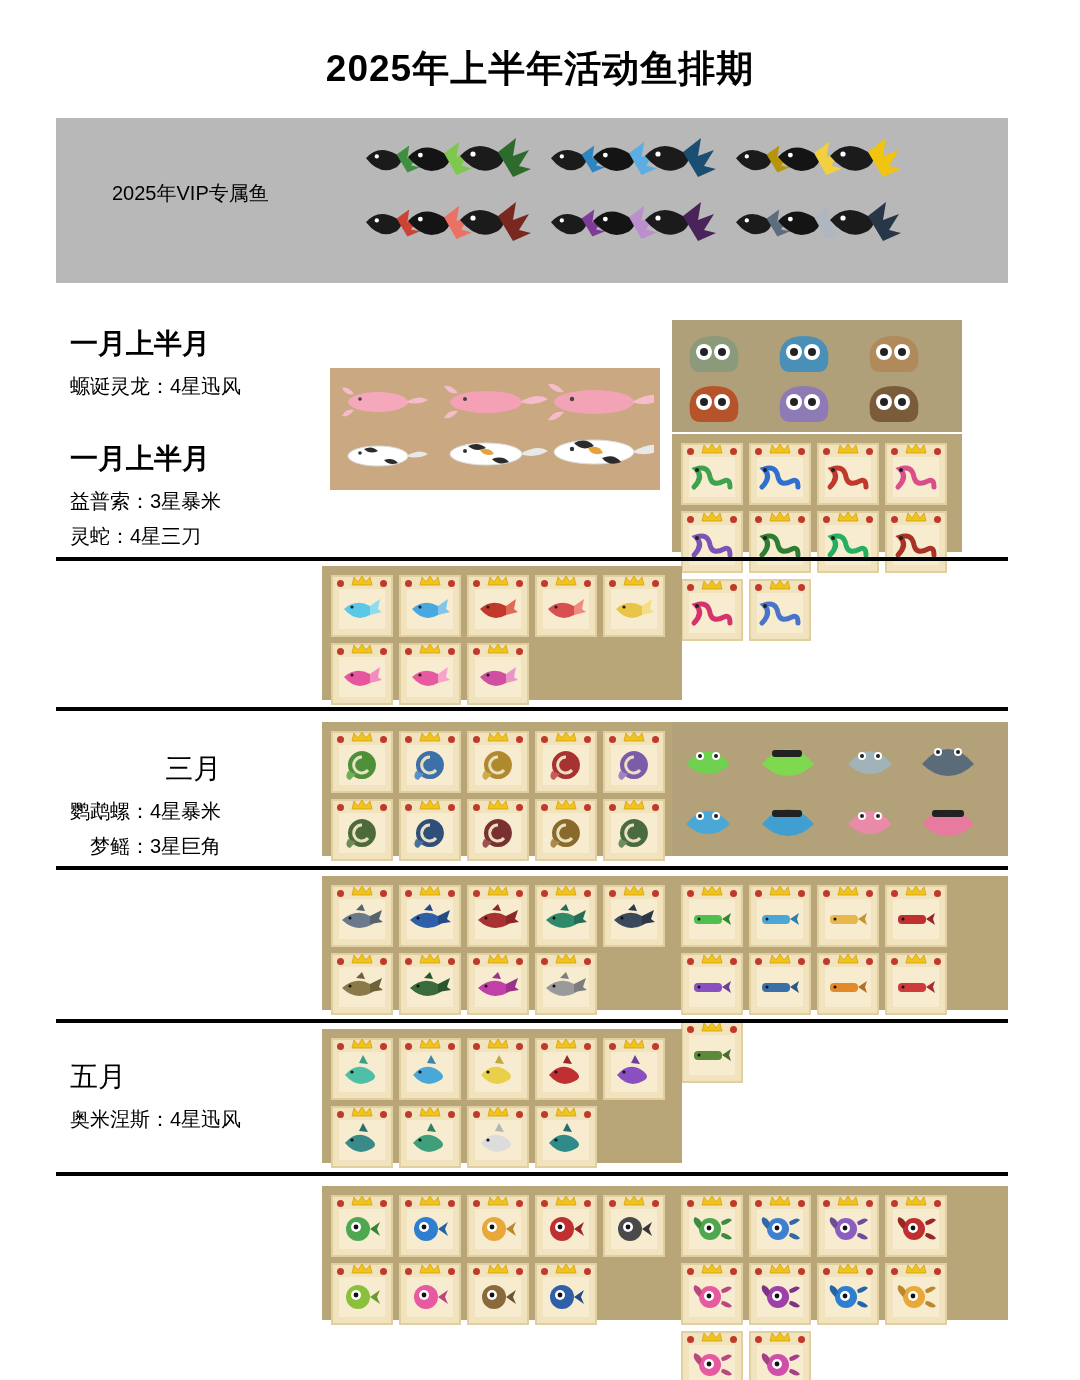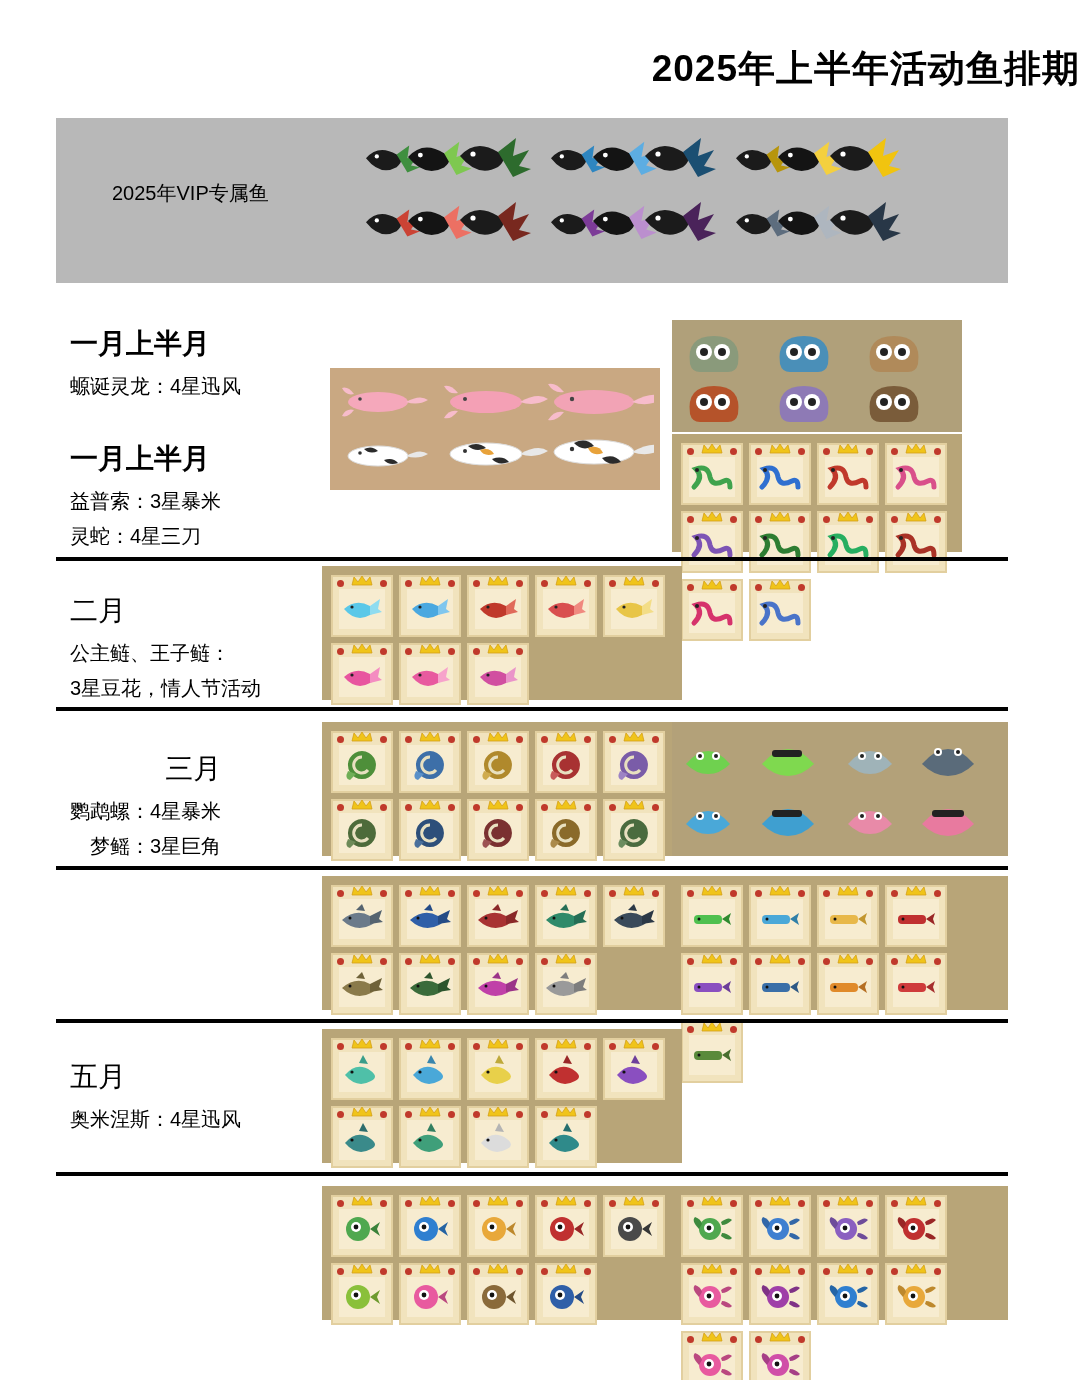--- a/index.html
+++ b/index.html
@@ -20,21 +20,21 @@
     width: 1080px;
     height: 1380px;
   }
 
   
   .title {
     position: absolute;
     top: 44px;
     left: 0;
     width: 1080px;
-    text-align: right;
+    text-align: center;
     font-size: 37px;
     font-weight: bold;
     letter-spacing: 1px;
   }
 
   
   .vip-band {
     position: absolute;
     left: 56px;
     top: 118px;
@@ -515,25 +515,20 @@
           <svg width="44" height="36" viewBox="0 0 44 36">
             <path d="M4 28 q10 -10 2 -18 q12 -4 14 8 q2 10 14 4 q6 -3 6 6" stroke="#4a74c9" stroke-width="5" fill="none" stroke-linecap="round"></path>
             <circle cx="7" cy="11" r="2" fill="#222"></circle>
           </svg>
         </div>
     </div>
   </div>
 
   <div class="row-sep" style="top:557px;"></div>
 
-  <div class="month-block" style="left:70px; top:592px;">
-    <div class="month-name plain">二月</div>
-    <div class="month-line">公主鲢、王子鲢：</div>
-    <div class="month-line">3星豆花，情人节活动</div>
-  </div>
 
   <div class="panel panel-grid" style="left:322px; top:566px; width:360px; height:134px;">
     <div class="card">
         <div class="pin"></div>
         <div class="pin2"></div>
       <svg class="crown" viewBox="0 0 22 11">
           <path d="M1 10 L3 2 L7 7 L11 1 L15 7 L19 2 L21 10 Z" fill="#f0c419" stroke="#d4a017" stroke-width="0.8"></path>
         </svg>
       <div class="inner">
           <svg width="44" height="32" viewBox="0 0 44 32">

